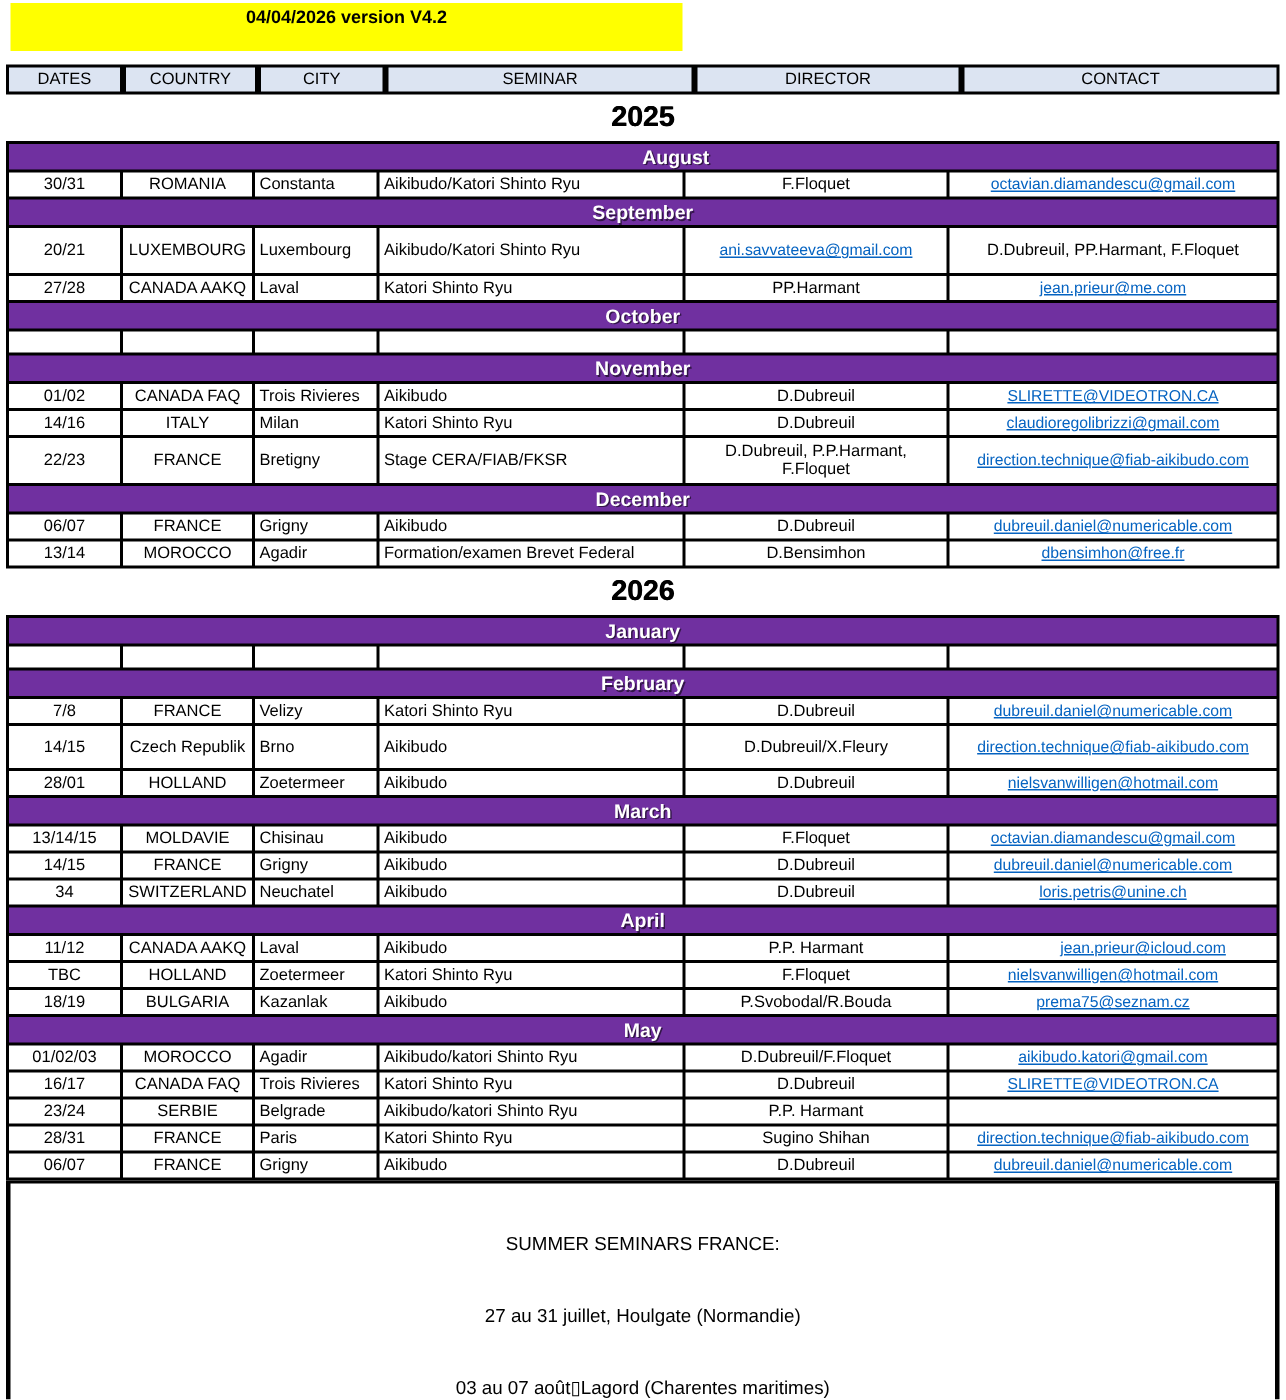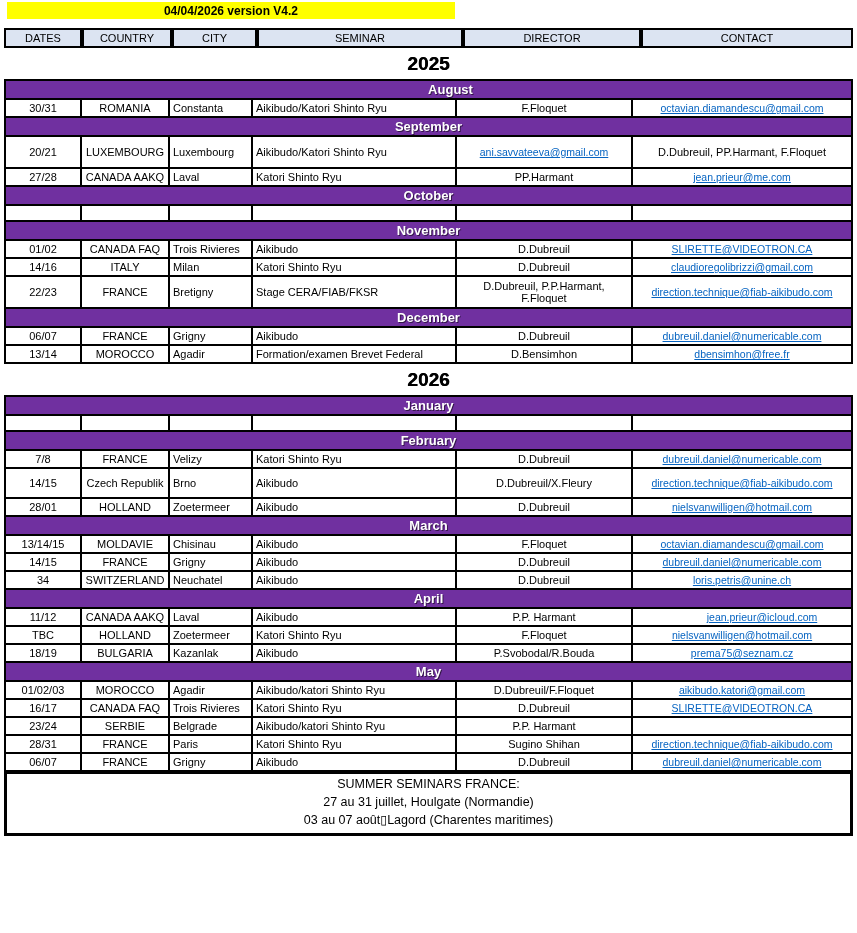--- a/index.html
+++ b/index.html
@@ -2,21 +2,21 @@
 <html><head>
 <meta charset="utf-8">
 <style>
   html,body{margin:0;padding:0;background:#fff;}
   .page{
     width:857px;height:933px;background:#fff;position:relative;
     font-family:"Liberation Sans",sans-serif;color:#000;overflow:hidden;
   }
   
   .version-bar{
-    margin:2px 0 0 7px;width:448px;height:17px;background:#ffff00;
+    margin:2px 0 0 7px;width:448px;height:32px;background:#ffff00;
     font-size:12px;font-weight:bold;text-align:center;line-height:18px;
   }
   
   .title-box{
     margin:1px 4px 0 4px;border:3px solid #000;background:#dce4f2;
     text-align:center;padding:4px 0 10px 0;
   }
   .title-line1{
     font-size:29px;font-weight:bold;letter-spacing:-0.5px;
     text-shadow:0.6px 0 #000,-0.3px 0 #000;
@@ -59,21 +59,21 @@
   .c0,.c1,.c4,.c5{justify-content:center;text-align:center;}
   .c2,.c3{justify-content:flex-start;text-align:left;}
   .link{
     color:#0563C1;text-decoration:underline;cursor:pointer;font-size:10.5px;
   }
   
   .summer-box{
     margin:0 4px;border:3px solid #000;border-top-width:2px;
     text-align:center;padding:1px 0 4px 0;
   }
-  .summer-line{font-size:12.5px;line-height:18px;}
+  .summer-line{font-size:12.5px;line-height:18px;margin-top:30px;}
 </style>
 </head>
 <body>
 
 <div class="page">
 
   <div class="version-bar">04/04/2026 version V4.2</div>
 
 
   <div class="header-grid" id="header-grid">

